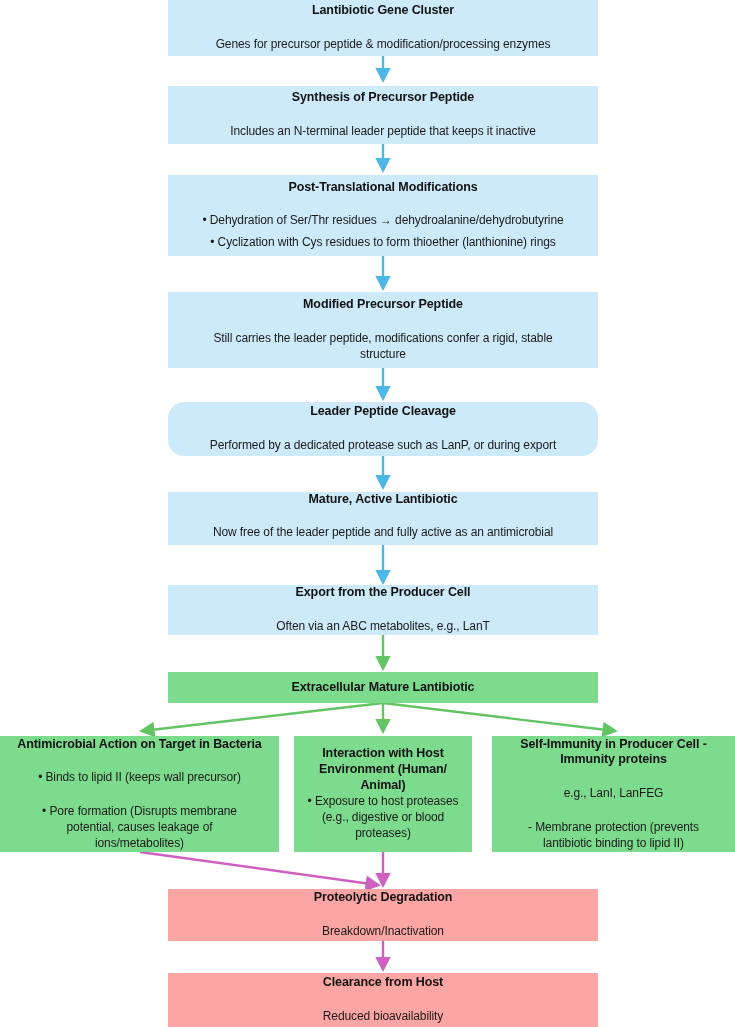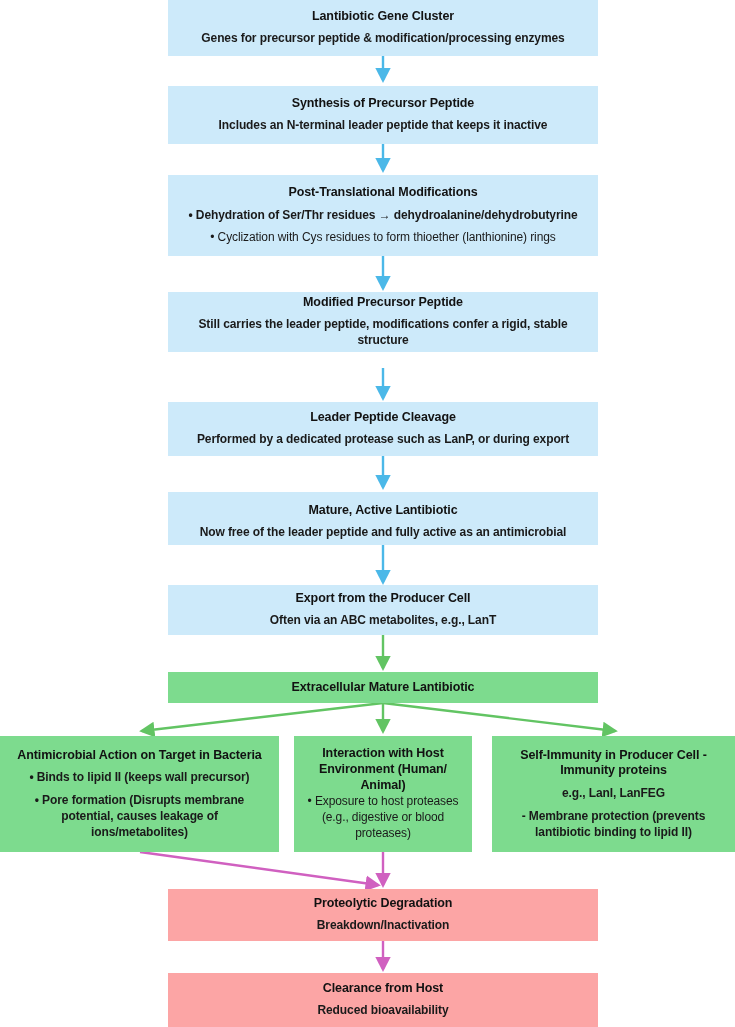--- a/index.html
+++ b/index.html
@@ -49,21 +49,21 @@
     color: #121212;
     line-height: 1.25;
     letter-spacing: -0.1px;
   }
   .node-line {
     font-size: 12px;
     color: #1a1a1a;
     line-height: 1.32;
     letter-spacing: -0.1px;
   }
-  .gap-6 { margin-top: 7px; font-weight: bold; }
+  .gap-6 { margin-top: 18px; }
   .gap-4 { margin-top: 6px; }
   .tight { margin-top: 1px; }
 </style>
 </head>
 <body>
 
 <div id="flow-canvas">
 
   <svg class="arrow-layer" viewBox="0 0 735 1027" width="735" height="1027">
     <defs>
@@ -110,26 +110,26 @@
     <div class="node-title">Synthesis of Precursor Peptide</div>
     <div class="node-line gap-6">Includes an N-terminal leader peptide that keeps it inactive</div>
   </div>
 
   <div class="node blue" style="left:168px; top:175px; width:430px; height:81px;">
     <div class="node-title">Post-Translational Modifications</div>
     <div class="node-line gap-6">• Dehydration of Ser/Thr residues → dehydroalanine/dehydrobutyrine</div>
     <div class="node-line gap-4">• Cyclization with Cys residues to form thioether (lanthionine) rings</div>
   </div>
 
-  <div class="node blue" style="left:168px; top:292px; width:430px; height:60px;">
+  <div class="node blue" style="left:168px; top:292px; width:430px; height:76px;">
     <div class="node-title">Modified Precursor Peptide</div>
     <div class="node-line gap-6" style="max-width:375px;">Still carries the leader peptide, modifications confer a rigid, stable structure</div>
   </div>
 
-  <div class="node blue" style="left:168px; top:402px; width:430px; height:54px;">
+  <div class="node blue" style="left:168px; top:402px; width:430px; height:54px;border-radius:16px;">
     <div class="node-title">Leader Peptide Cleavage</div>
     <div class="node-line gap-6">Performed by a dedicated protease such as LanP, or during export</div>
   </div>
 
   <div class="node blue" style="left:168px; top:492px; width:430px; height:53px;justify-content:flex-end;">
     <div class="node-title">Mature, Active Lantibiotic</div>
     <div class="node-line gap-6">Now free of the leader peptide and fully active as an antimicrobial</div>
   </div>
 
   <div class="node blue" style="left:168px; top:585px; width:430px; height:50px;">

